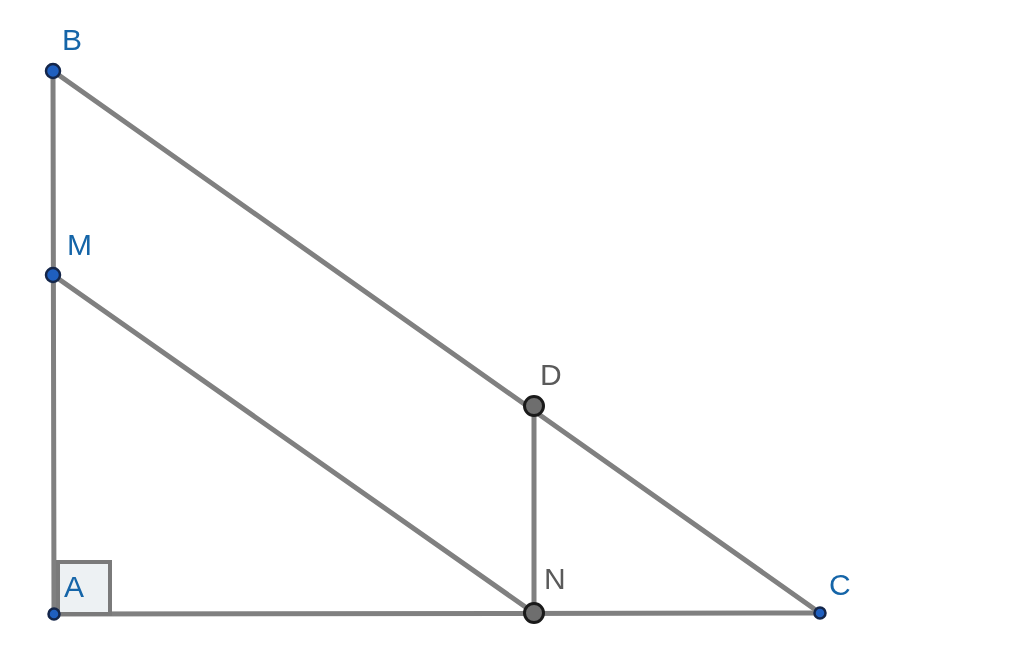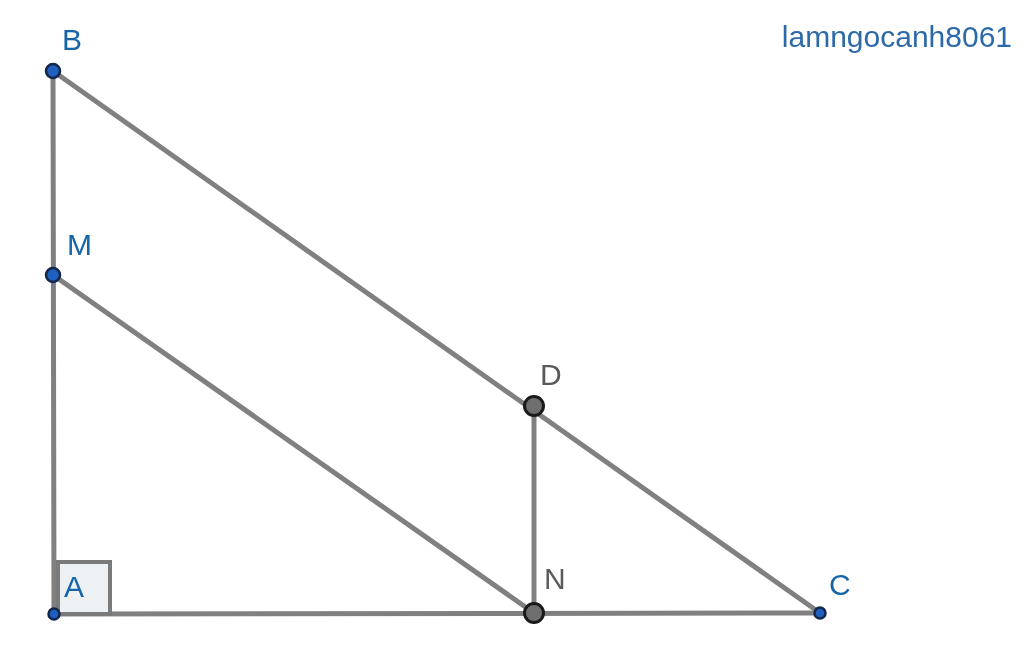--- a/index.html
+++ b/index.html
@@ -78,15 +78,14 @@
 
   <div id="labels-layer">
       <div class="label label-blue" style="left: 64px; top: 572px; font-size: 30px;">A</div>
       <div class="label label-blue" style="left: 62px; top: 25px; font-size: 30px;">B</div>
       <div class="label label-blue" style="left: 829px; top: 570px; font-size: 30px;">C</div>
       <div class="label label-blue" style="left: 67px; top: 230px; font-size: 30px;">M</div>
       <div class="label label-gray" style="left: 540px; top: 360px; font-size: 30px;">D</div>
       <div class="label label-gray" style="left: 544px; top: 564px; font-size: 30px;">N</div>
     </div>
 
-  <div id="watermark">lamngocanh8061</div>
 
 </div>
 
 </body></html>

